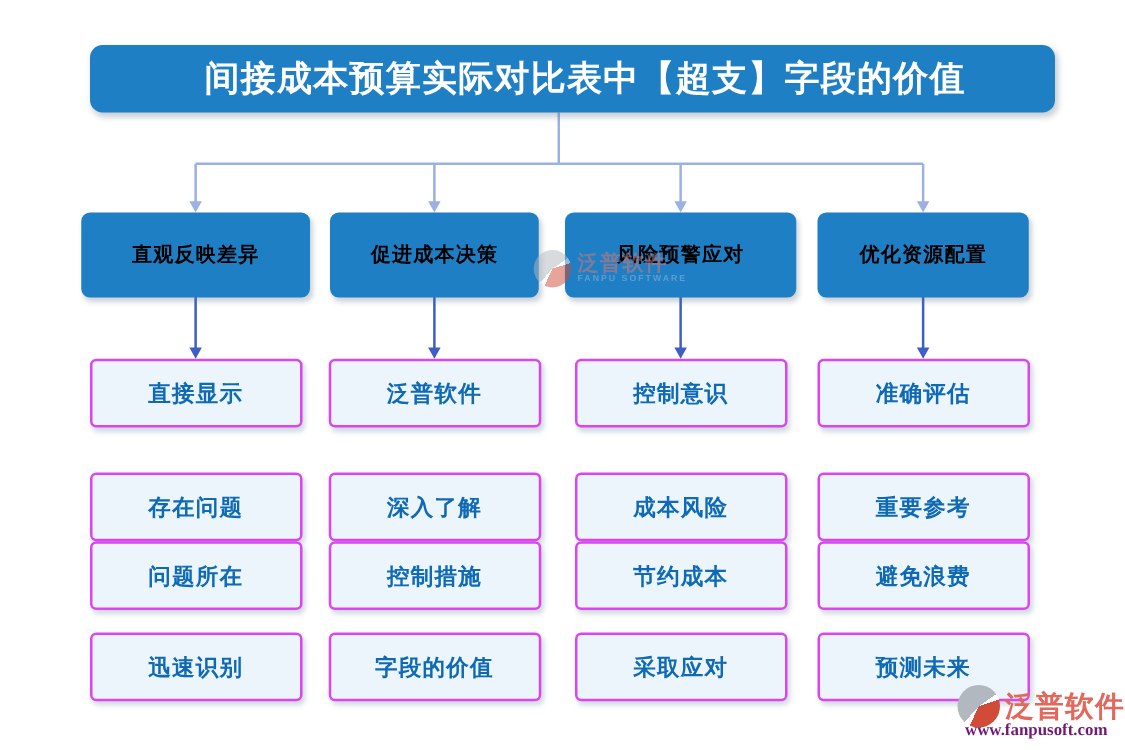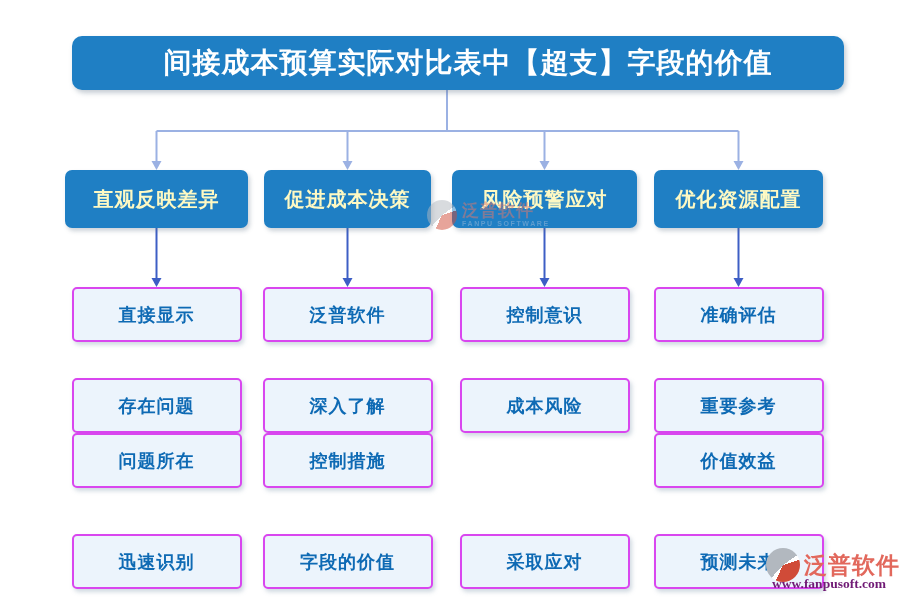--- a/index.html
+++ b/index.html
@@ -15,34 +15,34 @@
     color:#ffffff;font-size:28px;font-weight:bold;letter-spacing:1px;
     box-shadow:2px 3px 5px rgba(90,110,130,.35);
     padding-left:20px;
   }
   .column{position:absolute;top:170px;height:400px;z-index:2;}
   .col-0{left:65px;width:183px;}
   .col-1{left:264px;width:167px;}
   .col-2{left:452px;width:185px;}
   .col-3{left:654px;width:169px;}
   .branch-header{
-    position:absolute;top:0;left:0;right:0;height:58px;
+    position:absolute;top:0;left:0;right:0;height:68px;
     background:#1f7fc4;border-radius:7px;
     display:flex;align-items:center;justify-content:center;
-    color:#fef9c3;font-size:20px;font-weight:bold;letter-spacing:1px;
+    color:#000000;font-size:16px;font-weight:bold;letter-spacing:1px;
     box-shadow:2px 3px 4px rgba(90,110,130,.3);
   }
   .item{
     position:absolute;left:50%;transform:translateX(-50%);width:170px;height:55px;
     background:#ecf4fc;border:2px solid #d946ef;border-radius:5px;box-sizing:border-box;
     display:flex;align-items:center;justify-content:center;
     color:#0e6ab4;font-size:18px;font-weight:bold;letter-spacing:1px;
     box-shadow:2px 3px 4px rgba(120,145,170,.35);
   }
-  .item-0{top:117px;} .item-1{top:208px;font-family:Liberation Serif, serif;} .item-2{top:263px;} .item-3{top:336px;margin-top:28px;}
+  .item-0{top:117px;} .item-1{top:208px;font-family:Liberation Serif, serif;} .item-2{top:263px;} .item-3{top:336px;}
   .logo{
     border-radius:50%;
     background:conic-gradient(from 0deg,
       #b2b8bf 0 55deg, #ffffff 55deg 72deg,
       #d04b38 72deg 205deg, #ffffff 205deg 222deg,
       #b2b8bf 222deg 360deg);
     flex:0 0 auto;
   }
   .wm-center{
     position:absolute;left:427px;top:200px;z-index:3;opacity:.5;
@@ -114,28 +114,29 @@
     <div class="item item-0">泛普软件</div>
     <div class="item item-1">深入了解</div>
     <div class="item item-2">控制措施</div>
     <div class="item item-3">字段的价值</div>
   </div>
 
   <div class="column col-2">
     <div class="branch-header">风险预警应对</div>
     <div class="item item-0">控制意识</div>
     <div class="item item-1">成本风险</div>
+    <div class="item item-2">节约成本</div>
     <div class="item item-3">采取应对</div>
   </div>
 
   <div class="column col-3">
     <div class="branch-header">优化资源配置</div>
     <div class="item item-0">准确评估</div>
     <div class="item item-1">重要参考</div>
-    <div class="item item-2">价值效益</div>
+    <div class="item item-2">避免浪费</div>
     <div class="item item-3">预测未来</div>
   </div>
 
   <div class="wm-center">
     <span class="logo"></span>
     <span>
       <span class="brand" style="display:block">泛普软件</span>
       <span class="brand-en" style="display:block">FANPU SOFTWARE</span>
     </span>
   </div>

